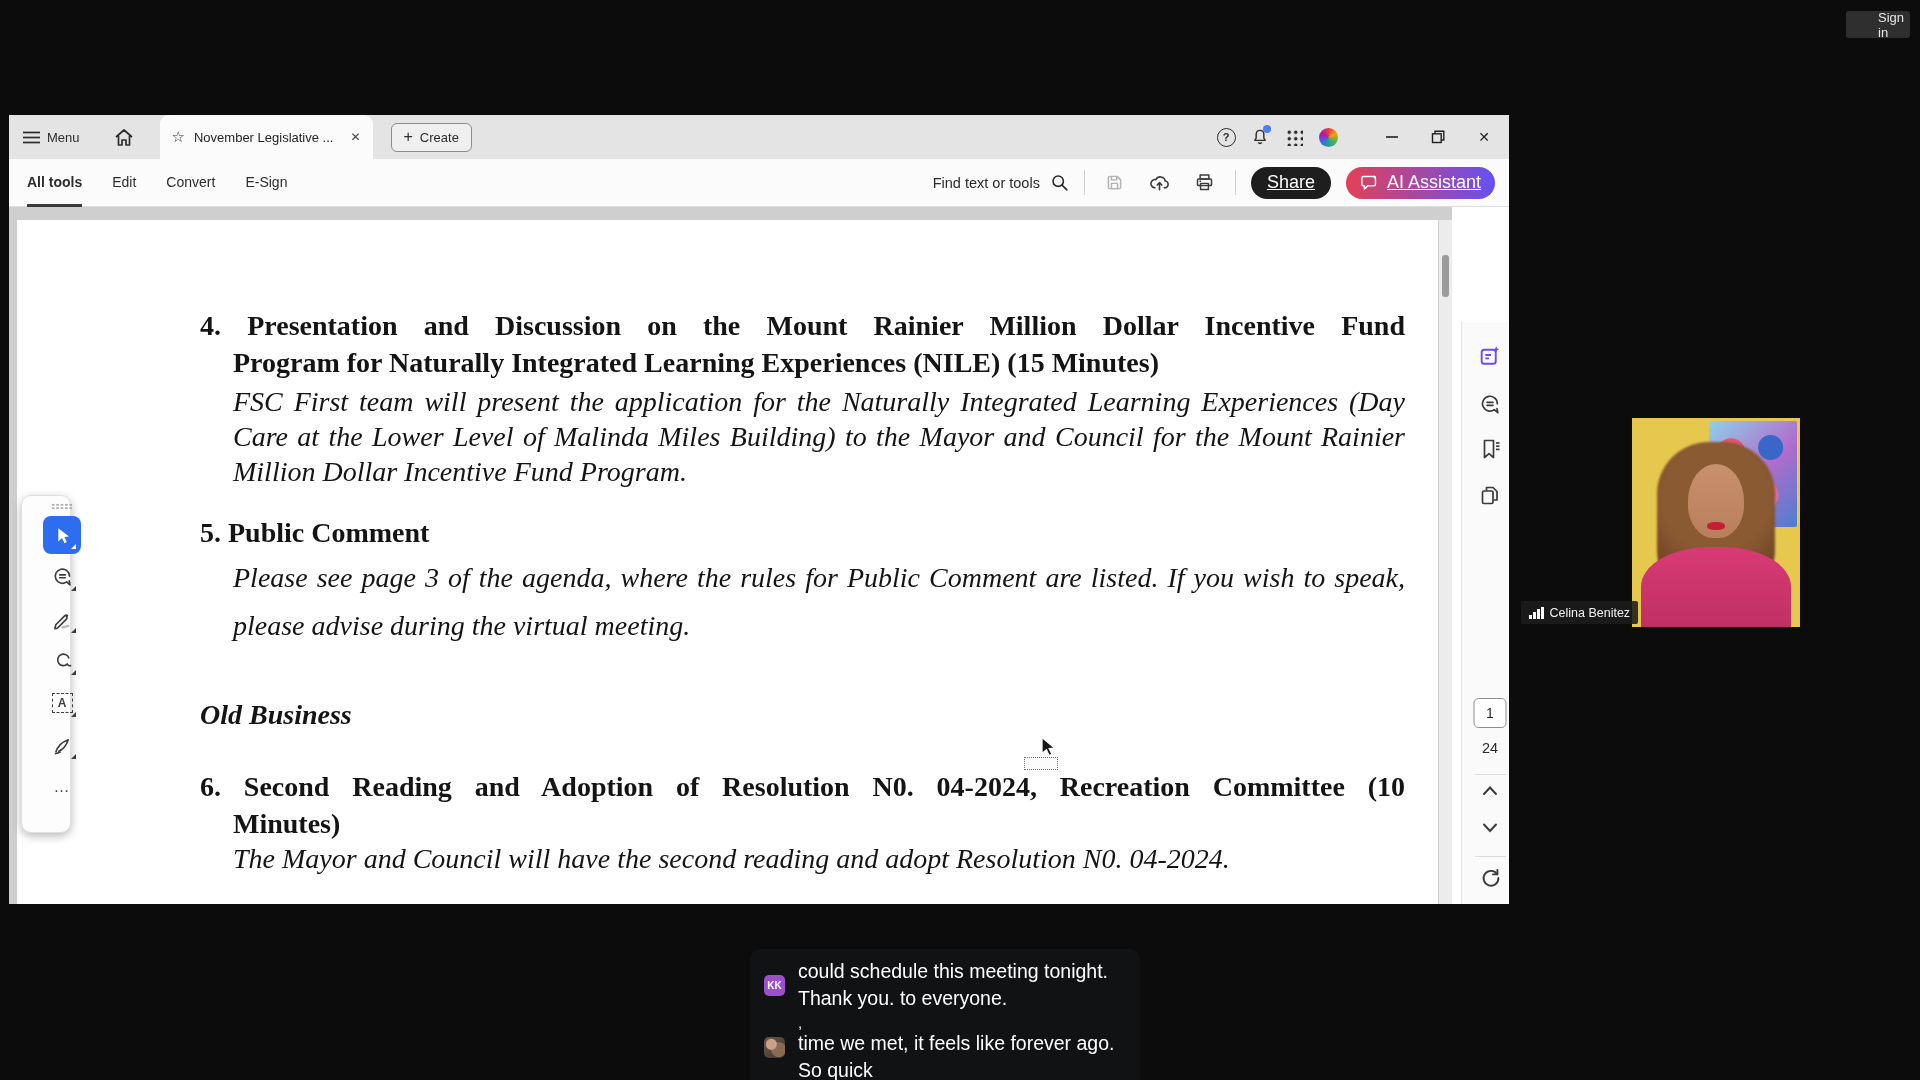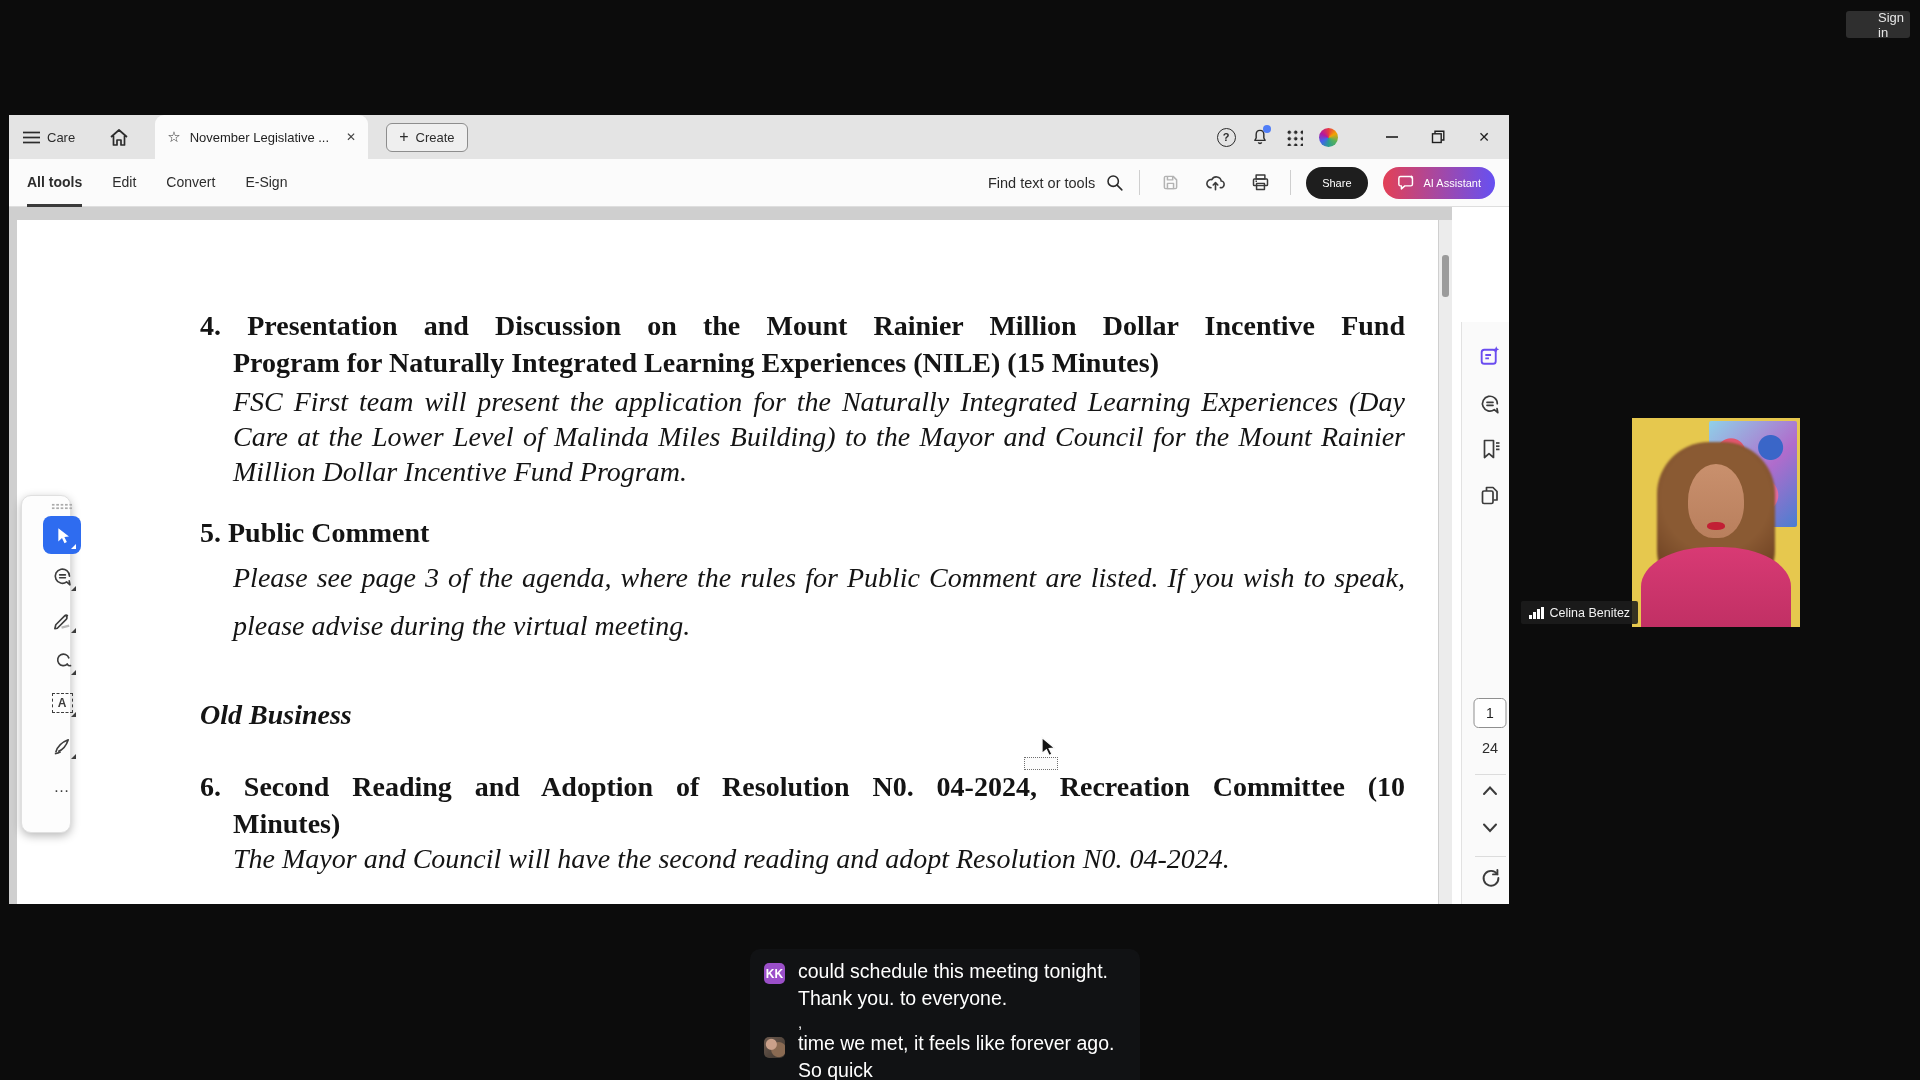--- a/index.html
+++ b/index.html
@@ -43,21 +43,21 @@
   
   #toolbar { position:absolute; left:0; top:44px; width:100%; height:48px; background:#fbfbfb;
     border-bottom:1px solid #dedede; display:flex; align-items:center; padding:0 14px 0 18px; color:#2c2c2c; }
   .nav-tab { font-size:14px; height:48px; line-height:46px; margin-right:30px; }
   .nav-tab.active { border-bottom:3px solid #3a3a3a; font-weight:bold; }
   #tb-right { margin-left:auto; display:flex; align-items:center; gap:15px; }
   #find-box { display:flex; align-items:center; gap:10px; font-size:14.5px; color:#2a2a2a; }
   .vdiv { width:1px; height:25px; background:#cfcfcf; }
   .tool-ico { width:30px; height:30px; display:flex; align-items:center; justify-content:center; }
   .pill { height:32px; border-radius:16px; display:flex; align-items:center; justify-content:flex-start;
-    font-size:11px; color:#fff; padding:0 16px; gap:8px; }
+    font-size:18px; color:#fff; padding:0 16px; gap:8px;text-decoration:underline; }
   #share-btn { background:#1e1e1e; }
   #ai-btn { background:linear-gradient(90deg,#e34056,#6650f2); padding:0 14px; }
 
   
   #docarea { position:absolute; left:0; top:92px; right:57px; bottom:0; background:#cfcfcf; }
   #page { position:absolute; left:8px; right:14px; top:13px; bottom:0; background:#ffffff; }
   #vscroll { position:absolute; right:0; top:13px; bottom:0; width:13px; background:#ececec; }
   #vscroll .thumb { position:absolute; left:3px; top:35px; width:7px; height:42px; background:#9b9b9b; border-radius:3px; }
 
   .doc-serif { font-family:"Liberation Serif","DejaVu Serif",serif; color:#141414; position:absolute; }
@@ -114,21 +114,21 @@
   #name-chip { left:1521px; top:601px; height:23px; background:rgba(28,28,28,.88); border-radius:2px;
     display:flex; align-items:center; gap:6px; padding:0 8px; color:#f2f2f2; font-size:12.5px; white-space:nowrap; }
   #sig-bars { display:flex; align-items:flex-end; gap:1.5px; }
   #sig-bars i { display:block; width:2.5px; background:#fff; }
 
   
   #captions { left:750px; top:949px; width:390px; height:140px; background:#111214; border-radius:10px;
     padding:9px 14px 6px 14px; overflow:hidden; }
   .cap-row { display:flex; gap:13px; }
   .cap-avatar { width:21px; height:21px; border-radius:5px; flex:0 0 21px; }
-  #cap-av-1 { background:#9b4fc9; color:#fff; font-size:12px; font-weight:bold; display:flex; align-items:center; justify-content:center; margin-top:5px; }
+  #cap-av-1 { background:#9b4fc9; color:#fff; font-size:10px; font-weight:bold; display:flex; align-items:center; justify-content:center; margin-top:17px; }
   #cap-av-2 { margin-top:21px;
     background:radial-gradient(circle at 35% 35%, #caa08a 0 5px, transparent 6px),
                radial-gradient(circle at 70% 60%, #8a6a52 0 7px, transparent 8px),
                linear-gradient(135deg,#6d5a4e,#3c342e); }
   .cap-text { color:#fff; font-size:19.5px; line-height:27px; }
   .cap-mini { font-size:15px; line-height:14px; }
 </style>
 </head>
 <body>
 
@@ -140,21 +140,21 @@
 
     <div id="tabbar">
       <div id="menu-btn" class="tb-btn">
         <svg width="17" height="13" viewBox="0 0 17 13">
             <g stroke="#2c2c2c" stroke-width="1.7">
               <line x1="0" y1="1.5" x2="17" y2="1.5"></line>
               <line x1="0" y1="6.5" x2="17" y2="6.5"></line>
               <line x1="0" y1="11.5" x2="17" y2="11.5"></line>
             </g>
           </svg>
-        <span>Care</span>
+        <span>Menu</span>
       </div>
       <div id="home-btn" class="tb-btn">
         <svg width="20" height="19" viewBox="0 0 20 19" fill="none" stroke="#2c2c2c" stroke-width="1.7" stroke-linejoin="round">
             <path d="M2 9 L10 2 L18 9 M4.5 7.8 V17 H8 V12 H12 V17 H15.5 V7.8"></path>
           </svg>
       </div>
       <div id="doc-tab">
         <span class="star">☆</span>
         <span class="title">November Legislative ...</span>
         <span class="close">✕</span>

